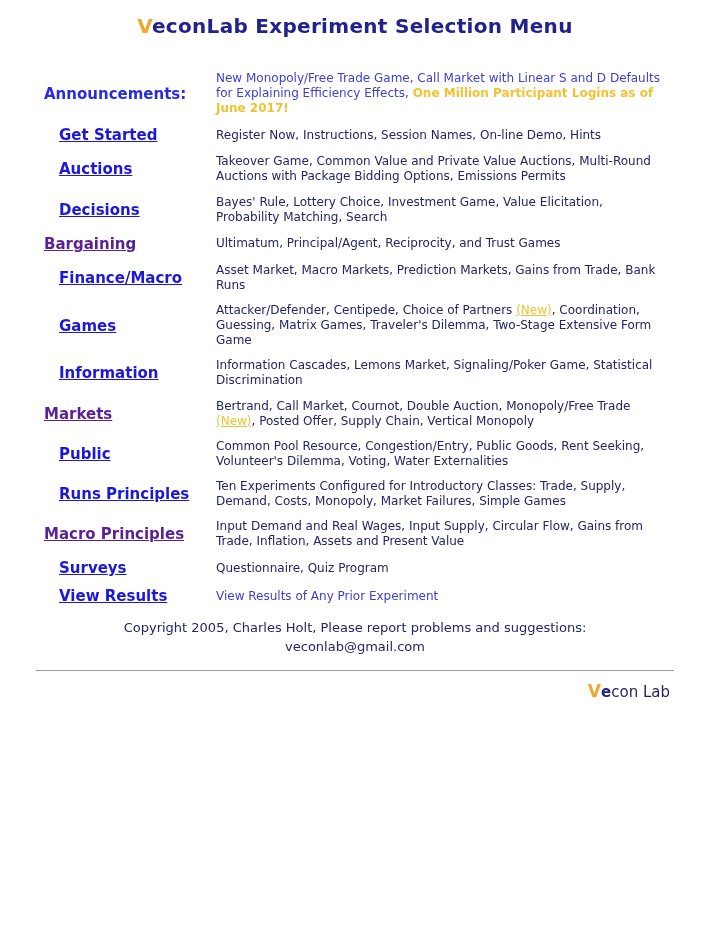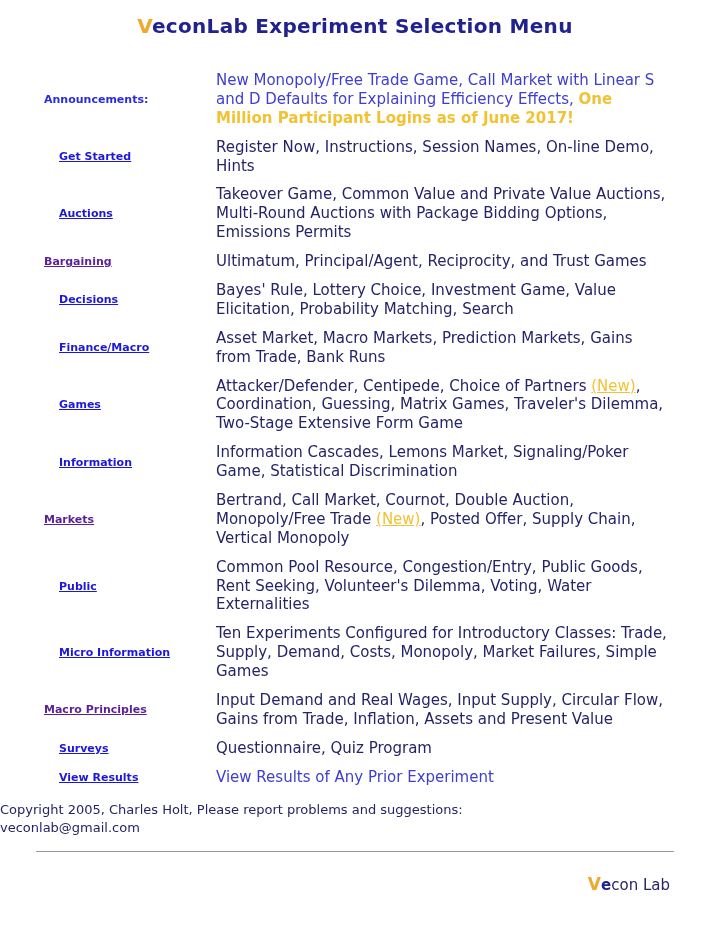--- a/index.html
+++ b/index.html
@@ -30,57 +30,57 @@
   .page-title .accent { color: var(--gold-accent); }
   table.menu {
     border-collapse: collapse;
     margin: 28px 0 0 44px;
     table-layout: fixed;
   }
   td.label-cell {
     width: 172px;
     vertical-align: middle;
     padding: 5px 0;
-    font-size: 11px;
+    font-size: 15px;
     font-weight: bold;
   }
   td.desc-cell {
     width: 452px;
     vertical-align: middle;
     padding: 5px 0;
-    font-size: 15px;
+    font-size: 12px;
     line-height: 1.26;
     color: var(--desc-navy);
   }
   a.menu-label { cursor: pointer; text-decoration: underline; }
   a.menu-label.style-blue   { color: var(--link-blue); margin-left: 15px; }
   a.menu-label.style-purple { color: var(--visited-purple); }
   span.menu-label.style-announce {
     color: #2a2ae0;
     text-decoration: none;
   }
   .part-normal    { color: var(--desc-navy); }
   .part-announce  { color: var(--announce-blue); }
   .part-gold      { color: var(--gold); text-decoration: underline; }
   .part-gold-bold { color: var(--gold); font-weight: bold; }
   .part-link      { color: var(--desc-navy); cursor: pointer; }
   .copyright {
     margin-top: 9px;
-    text-align: left;
+    text-align: center;
     font-size: 13px;
     line-height: 1.45;
     color: var(--desc-navy);
   }
   hr.footer-divider {
     border: none;
     border-top: 1px solid var(--rule-gray);
     margin: 13px 36px 0 36px;
   }
   .brand-footer {
-    margin: 22px 40px 0 0;
+    margin: 10px 40px 0 0;
     text-align: right;
     font-size: 15px;
     color: var(--desc-navy);
   }
   .brand-footer .brand-v { color: var(--gold-accent); font-weight: bold; font-size: 17px; }
   .brand-footer .brand-e { font-weight: bold; color: var(--title-navy); }
 </style>
 </head>
 <body>
 
@@ -94,26 +94,26 @@
       </tr>
       <tr>
         <td class="label-cell"><a class="menu-label style-blue">Get Started</a></td>
         <td class="desc-cell"><span class="part-link">Register Now</span><span class="part-normal">, Instructions, Session Names, On-line Demo, Hints</span></td>
       </tr>
       <tr>
         <td class="label-cell"><a class="menu-label style-blue">Auctions</a></td>
         <td class="desc-cell"><span class="part-normal">Takeover Game, Common Value and Private Value Auctions, Multi-Round Auctions with Package Bidding Options, Emissions Permits</span></td>
       </tr>
       <tr>
+        <td class="label-cell"><a class="menu-label style-blue">Decisions</a></td>
+        <td class="desc-cell"><span class="part-normal">Bayes' Rule, Lottery Choice, Investment Game, Value Elicitation, Probability Matching, Search</span></td>
+      </tr>
+      <tr>
         <td class="label-cell"><a class="menu-label style-purple">Bargaining</a></td>
         <td class="desc-cell"><span class="part-normal">Ultimatum, Principal/Agent, Reciprocity, and Trust Games</span></td>
-      </tr>
-      <tr>
-        <td class="label-cell"><a class="menu-label style-blue">Decisions</a></td>
-        <td class="desc-cell"><span class="part-normal">Bayes' Rule, Lottery Choice, Investment Game, Value Elicitation, Probability Matching, Search</span></td>
       </tr>
       <tr>
         <td class="label-cell"><a class="menu-label style-blue">Finance/Macro</a></td>
         <td class="desc-cell"><span class="part-normal">Asset Market, Macro Markets, Prediction Markets, Gains from Trade, Bank Runs</span></td>
       </tr>
       <tr>
         <td class="label-cell"><a class="menu-label style-blue">Games</a></td>
         <td class="desc-cell"><span class="part-normal">Attacker/Defender, Centipede, Choice of Partners </span><span class="part-gold">(New)</span><span class="part-normal">, Coordination, Guessing, Matrix Games, Traveler's Dilemma, Two-Stage Extensive Form Game</span></td>
       </tr>
       <tr>
@@ -122,21 +122,21 @@
       </tr>
       <tr>
         <td class="label-cell"><a class="menu-label style-purple">Markets</a></td>
         <td class="desc-cell"><span class="part-normal">Bertrand, Call Market, Cournot, Double Auction, Monopoly/Free Trade </span><span class="part-gold">(New)</span><span class="part-normal">, Posted Offer, Supply Chain, Vertical Monopoly</span></td>
       </tr>
       <tr>
         <td class="label-cell"><a class="menu-label style-blue">Public</a></td>
         <td class="desc-cell"><span class="part-normal">Common Pool Resource, Congestion/Entry, Public Goods, Rent Seeking, Volunteer's Dilemma, Voting, Water Externalities</span></td>
       </tr>
       <tr>
-        <td class="label-cell"><a class="menu-label style-blue">Micro Information</a></td>
+        <td class="label-cell"><a class="menu-label style-blue">Runs Principles</a></td>
         <td class="desc-cell"><span class="part-normal">Ten Experiments Configured for Introductory Classes: Trade, Supply, Demand, Costs, Monopoly, Market Failures, Simple Games</span></td>
       </tr>
       <tr>
         <td class="label-cell"><a class="menu-label style-purple">Macro Principles</a></td>
         <td class="desc-cell"><span class="part-normal">Input Demand and Real Wages, Input Supply, Circular Flow, Gains from Trade, Inflation, Assets and Present Value</span></td>
       </tr>
       <tr>
         <td class="label-cell"><a class="menu-label style-blue">Surveys</a></td>
         <td class="desc-cell"><span class="part-normal">Questionnaire, Quiz Program</span></td>
       </tr>

